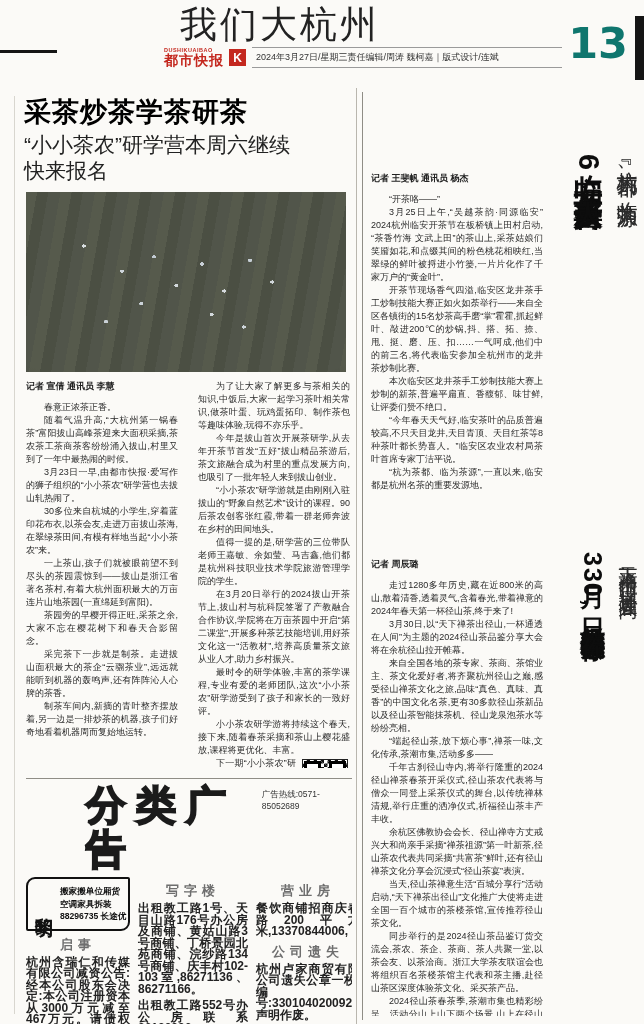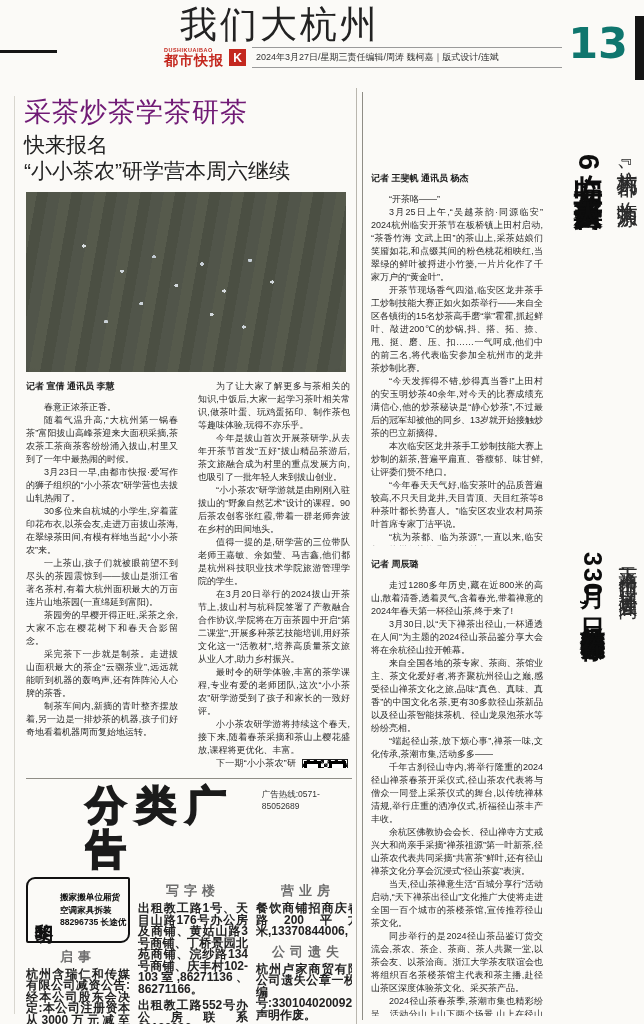--- a/index.html
+++ b/index.html
@@ -24,21 +24,21 @@
   .edge-bar { position:absolute; right:0; top:16px; width:9px; height:64px; background:#151515; }
   .left-edge-rule { position:absolute; left:14px; top:96px; height:918px; width:1px; background:#d8d6cf; }
 
   
   .content { position:absolute; top:88px; left:20px; right:0; bottom:0; display:flex; }
   .col-left { width:332px; }
   .col-right { flex:1; border-left:1px solid #b9b6ae; margin-left:4px; padding:4px 0 0 5px; }
   .right-inner { border-left:1px solid #8f8d86; height:928px; padding:2px 2px 0 8px; overflow:hidden; }
 
   
-  .headline { font-size:27px; font-weight:400; letter-spacing:1px; color:#701a75; margin:6px 0 2px 4px; }
+  .headline { font-size:27px; font-weight:700; letter-spacing:1px; color:#000000; margin:6px 0 2px 4px; }
   .subhead { font-size:21px; font-weight:400; color:#222; line-height:26px; margin-left:4px; }
   .photo { margin:8px 0 5px 6px; width:320px; height:180px; position:relative; overflow:hidden;
     background:
       radial-gradient(5px 4px at 18% 30%, #d8dde0 40%, transparent 42%),
       radial-gradient(5px 4px at 30% 44%, #cdd4da 40%, transparent 42%),
       radial-gradient(5px 4px at 40% 36%, #c2cad2 40%, transparent 42%),
       radial-gradient(5px 4px at 47% 52%, #d2d8dc 40%, transparent 42%),
       radial-gradient(5px 4px at 55% 40%, #c8cfd6 40%, transparent 42%),
       radial-gradient(5px 4px at 62% 55%, #d5dadd 40%, transparent 42%),
       radial-gradient(5px 4px at 70% 38%, #c6ced5 40%, transparent 42%),
@@ -82,21 +82,21 @@
 
   
   .classifieds { margin:10px 0 0 6px; border-top:1px solid #8f8d86; padding-top:4px; height:252px; overflow:hidden; }
   .cl-header { display:flex; align-items:flex-start; }
   .cl-title { font-size:40px; font-weight:900; letter-spacing:10px; color:#fff;
               -webkit-text-stroke:2px #1b1b1b; text-stroke:2px #1b1b1b; margin-left:60px; line-height:44px; }
   .cl-hotline { font-size:8.5px; color:#333; margin:6px 0 0 auto; padding-right:6px; }
   .cl-grid { display:grid; grid-template-columns:104px 110px 104px; gap:8px; margin-top:6px; }
   .cl-section-h { font-size:13px; font-weight:900; color:#6e6e6e; text-align:center; letter-spacing:5px; margin:5px 0 3px; }
   .cl-grid p { font-size:12px; font-weight:bold; line-height:11.5px; text-align:justify; color:#222; margin-bottom:5px; }
-  .lm-box { border:2px solid #111; border-radius:9px 2px 9px 2px; padding:12px 3px; display:flex; align-items:center; gap:3px; }
+  .lm-box { border:2px solid #111; border-radius:9px 2px 9px 2px; padding:6px 3px; display:flex; align-items:center; gap:3px; }
   .lm-name { writing-mode:vertical-rl; text-orientation:upright; font-size:19px; font-weight:900; letter-spacing:1px; color:#111; }
   .lm-lines div { font-size:8.6px; font-weight:900; line-height:12.5px; white-space:nowrap; color:#111; }
 </style>
 </head>
 <body>
 
 <div class="page">
 
   <header class="masthead">
     <div class="mast-rule-left"></div>
@@ -114,22 +114,22 @@
     </div>
     <div class="page-num">13</div>
     <div class="edge-bar"></div>
   </header>
   <div class="left-edge-rule"></div>
 
   <div class="content">
 
     <div class="col-left">
       <h2 class="headline">采茶炒茶学茶研茶</h2>
+      <div class="subhead">“小小茶农”研学营本周六继续</div>
       <div class="subhead">快来报名</div>
-      <div class="subhead">“小小茶农”研学营本周六继续</div>
 
       <div class="photo"></div>
 
       <div class="body-cols">
         <div class="bcol">
           <div class="byline">记者 宣倩 通讯员 李慧</div>
 
         <p>春意正浓茶正香。</p>
             <p>随着气温升高,“大杭州第一锅春茶”富阳拔山高峰茶迎来大面积采摘,茶农茶工茶商茶客纷纷涌入拔山,村里又到了一年中最热闹的时候。</p>
             <p>3月23日一早,由都市快报·爱写作的狮子组织的“小小茶农”研学营也去拔山轧热闹了。</p>
@@ -218,21 +218,20 @@
       <div class="right-inner">
 
         <article class="r-article r-article-1">
           <div class="r-body r-body-1">
             <div class="byline">记者 王斐帆 通讯员 杨杰</div>
             <div>
 
             <p>“开茶咯——”</p>
                 <p>3月25日上午,“吴越茶韵·同源临安”2024杭州临安开茶节在板桥镇上田村启动,“茶香竹海 文武上田”的茶山上,采茶姑娘们笑靥如花,和点缀其间的粉色桃花相映红,当翠绿的鲜叶被捋进小竹篓,一片片化作了千家万户的“黄金叶”。</p>
                 <p>开茶节现场香气四溢,临安区龙井茶手工炒制技能大赛正如火如荼举行——来自全区各镇街的15名炒茶高手磨“掌”霍霍,抓起鲜叶、敲进200℃的炒锅,抖、搭、拓、捺、甩、挺、磨、压、扣……一气呵成,他们中的前三名,将代表临安参加全杭州市的龙井茶炒制比赛。</p>
-                <p>“今天发挥得不错,炒得真当香!”上田村的安玉明炒茶40余年,对今天的比赛成绩充满信心,他的炒茶秘诀是“静心炒茶”,不过最后的冠军却被他的同乡、13岁就开始接触炒茶的巴立新摘得。</p>
                 <p>本次临安区龙井茶手工炒制技能大赛上炒制的新茶,普遍平扁直、香馥郁、味甘鲜,让评委们赞不绝口。</p>
                 <p>“今年春天天气好,临安茶叶的品质普遍较高,不只天目龙井,天目青顶、天目红茶等8种茶叶都长势喜人。”临安区农业农村局茶叶首席专家丁洁平说。</p>
                 <p>“杭为茶都、临为茶源”,一直以来,临安都是杭州名茶的重要发源地。</p>
               </div>
           </div>
           <div class="r-heads">
             <div class="vh-group vh-1">
               <div class="vh-kicker">『杭为茶都、临为茶源』</div>
               <div class="vh-main">临安6万亩新茶长势喜人</div>
             </div>

